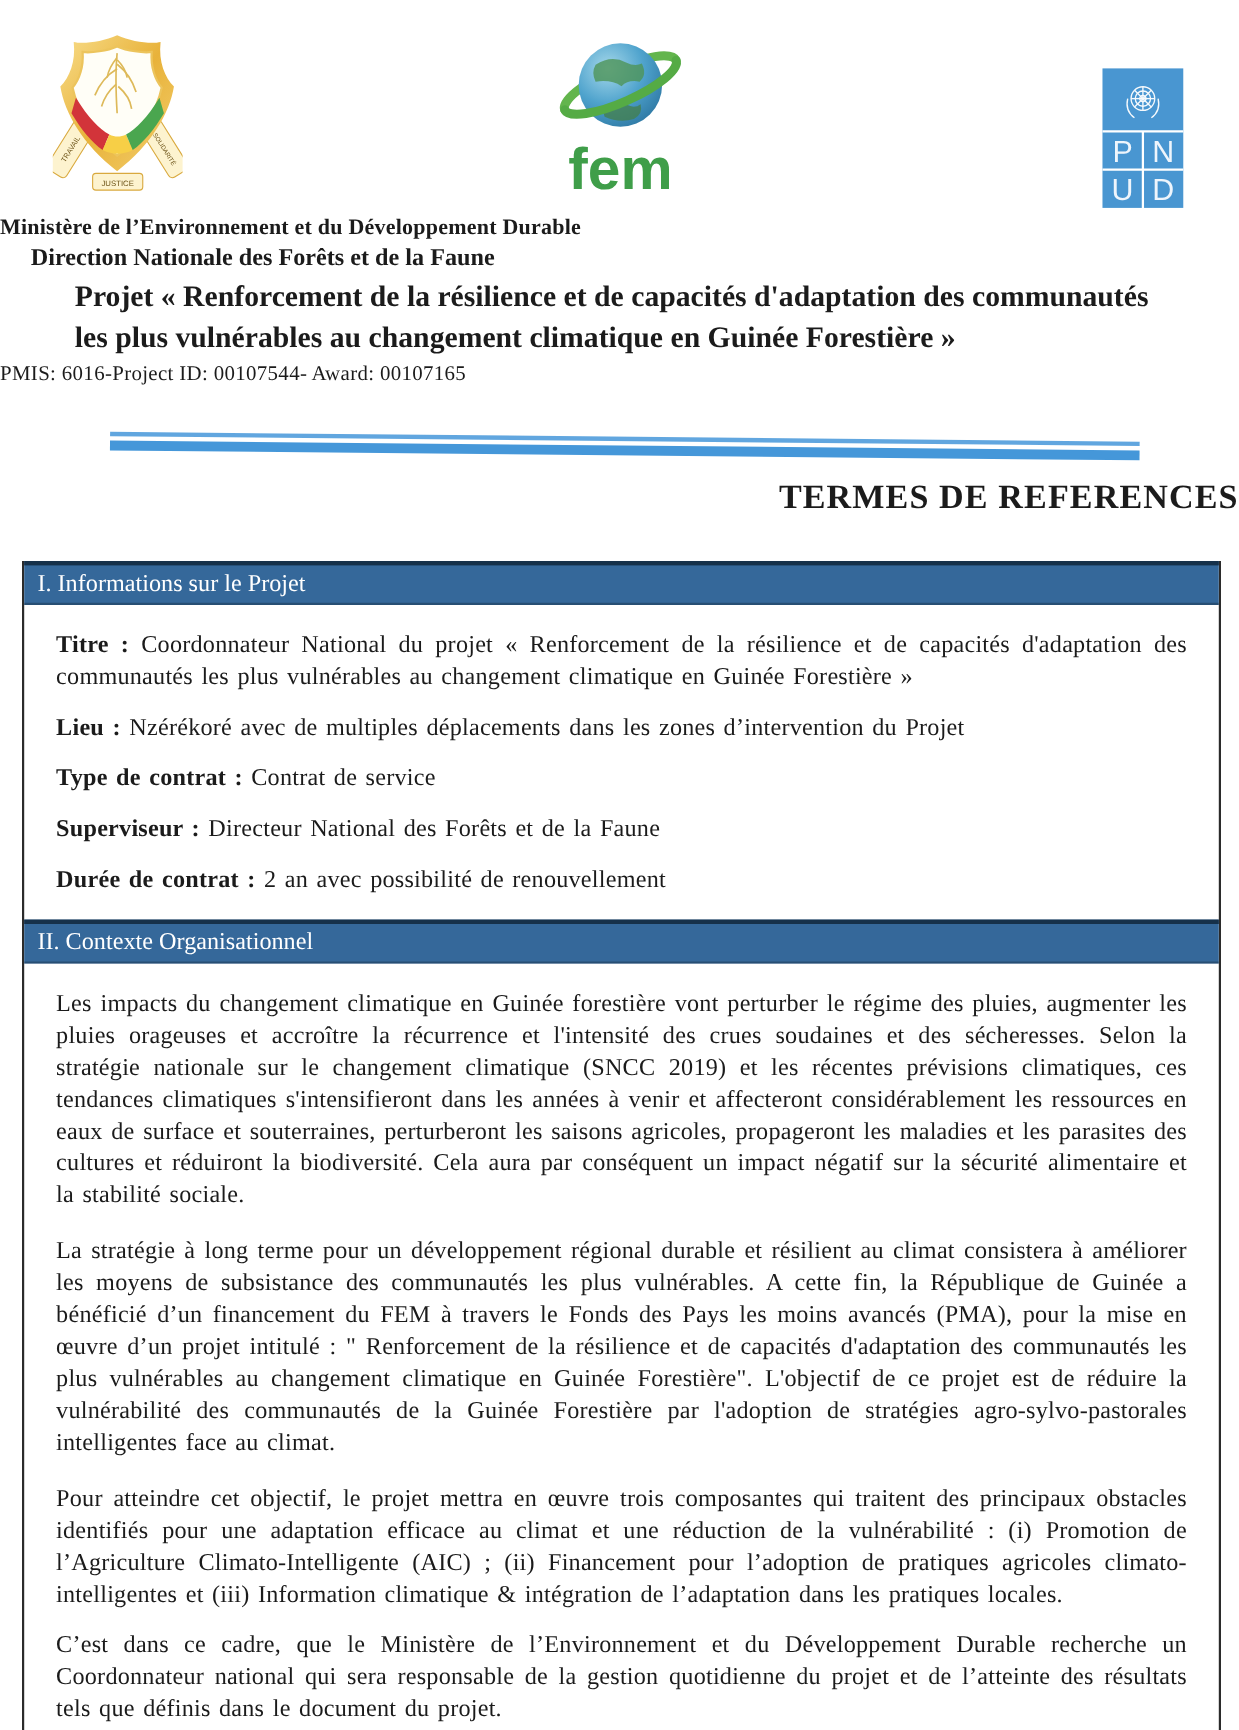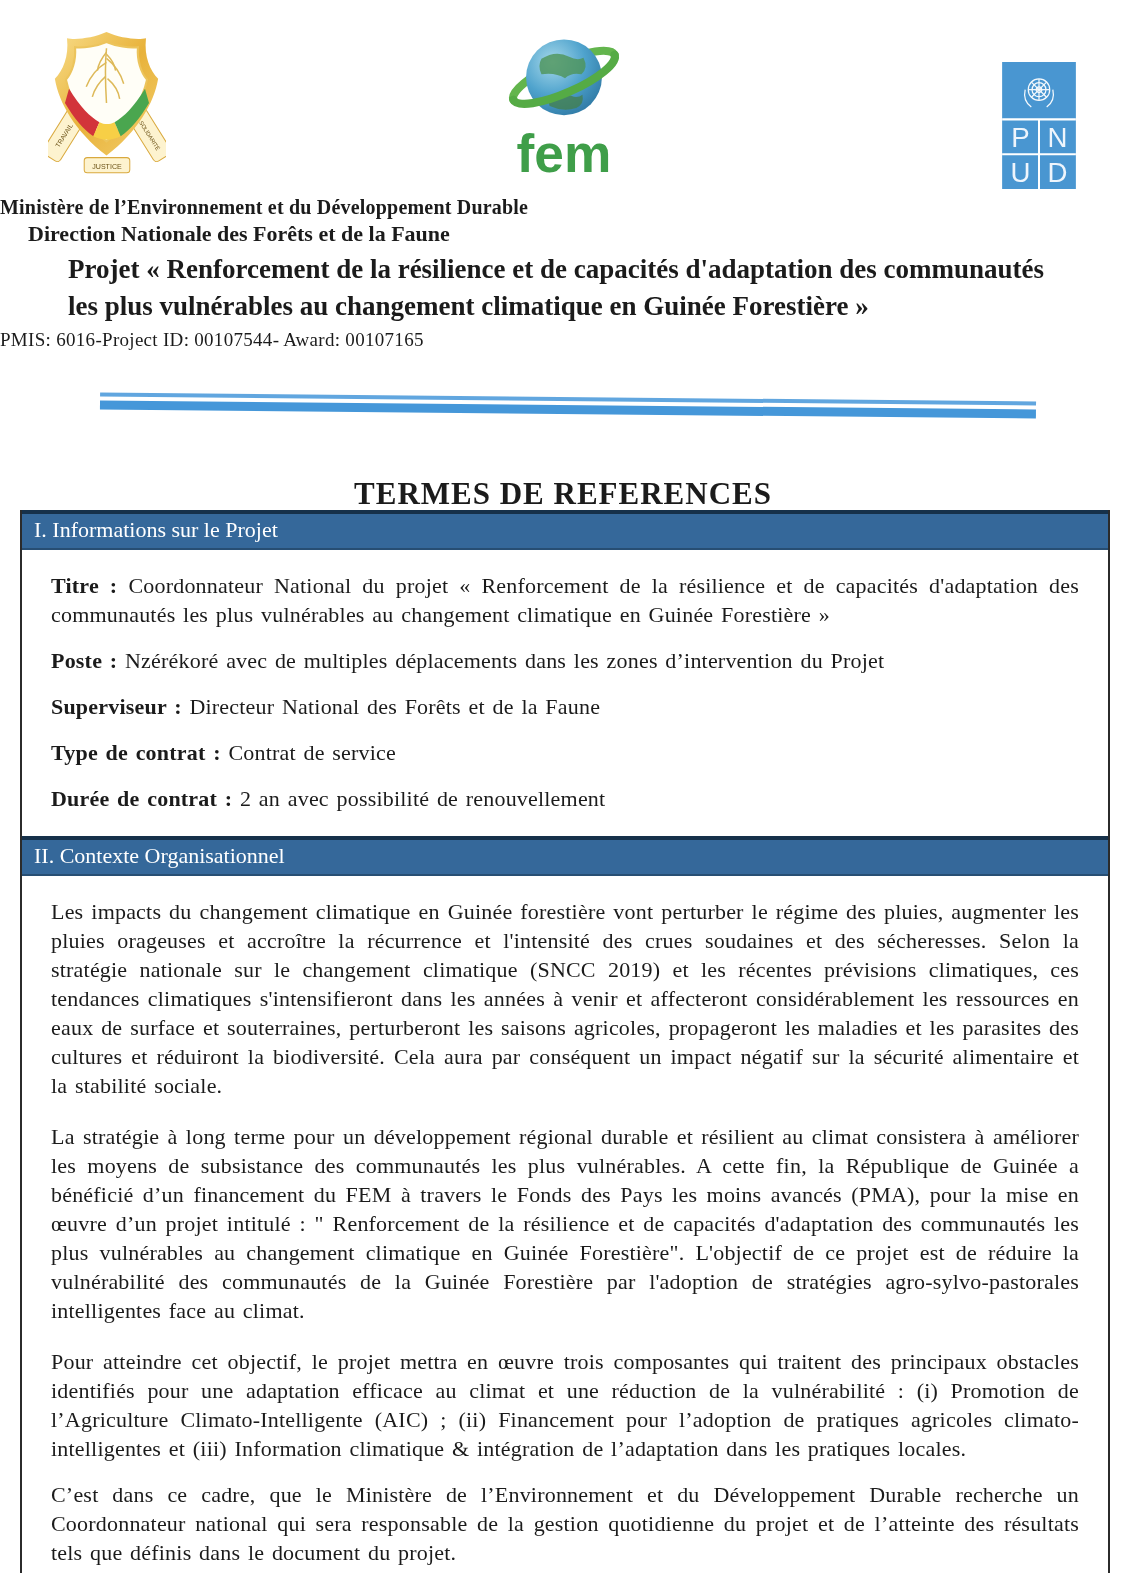--- a/index.html
+++ b/index.html
@@ -24,21 +24,21 @@
   .header-text{position:absolute;top:196px;left:0;width:100%;text-align:left;}
   .ministry{font-size:20px;font-weight:600;letter-spacing:.2px;}
   .direction{font-size:22px;font-weight:600;margin-top:2px;padding-left:28px;}
   .project-title{font-size:27px;font-weight:600;line-height:37px;width:990px;margin:4px auto 0;}
   .project-ids{font-size:19px;margin-top:4px;letter-spacing:.3px;}
   
   .divider{position:absolute;top:397px;left:100px;width:936px;transform:rotate(.55deg);}
   .divider .thin{height:4px;background:var(--divider-blue);opacity:.85;}
   .divider .thick{height:9px;background:var(--divider-blue);margin-top:4px;}
   
-  .doc-title{position:absolute;top:476px;left:0;width:100%;text-align:center;
+  .doc-title{position:absolute;top:434px;left:0;width:100%;text-align:right;
     font-size:31px;font-weight:bold;letter-spacing:1px;}
   .doc-box{position:absolute;top:510px;left:20px;width:1086px;
     border:2px solid #2b2b2b;border-top:none;background:#fff;}
   .section-bar{background:var(--bar-blue);color:#fff;font-size:22px;
     padding:3px 12px 7px;border-top:4px solid var(--bar-top);
     box-shadow:inset 0 -2px 0 rgba(0,0,0,.25);}
   .section-body{padding:4px 12px 6px;font-size:22px;line-height:29px;
     text-align:justify;word-spacing:2px;letter-spacing:.2px;}
   .section-body p{margin:17px;}
   .section-body p.gap-after{margin-bottom:22px;}
@@ -157,27 +157,27 @@
 
   <div class="doc-box">
 
     <div class="section-bar">I.  Informations sur le Projet</div>
 
     <div class="section-body">
       <p>
         <span class="field-label">Titre : </span><span>Coordonnateur National du projet « Renforcement de la résilience et de capacités d'adaptation des communautés les plus vulnérables au changement climatique en Guinée Forestière »</span>
       </p>
       <p>
-        <span class="field-label">Poste : </span><span>Nzérékoré avec de multiples déplacements dans les zones d’intervention du Projet</span>
+        <span class="field-label">Lieu : </span><span>Nzérékoré avec de multiples déplacements dans les zones d’intervention du Projet</span>
+      </p>
+      <p>
+        <span class="field-label">Type de contrat : </span><span>Contrat de service</span>
       </p>
       <p>
         <span class="field-label">Superviseur : </span><span>Directeur National des Forêts et de la Faune</span>
-      </p>
-      <p>
-        <span class="field-label">Type de contrat : </span><span>Contrat de service</span>
       </p>
       <p>
         <span class="field-label">Durée de contrat : </span><span>2 an avec possibilité de renouvellement</span>
       </p>
     </div>
 
     <div class="section-bar">II. Contexte Organisationnel</div>
 
     <div class="section-body">
       <p class="gap-after">Les impacts du changement climatique en Guinée forestière vont perturber le régime des pluies, augmenter les pluies orageuses et accroître la récurrence et l'intensité des crues soudaines et des sécheresses. Selon la stratégie nationale sur le changement climatique (SNCC 2019) et les récentes prévisions climatiques, ces tendances climatiques s'intensifieront dans les années à venir et affecteront considérablement les ressources en eaux de surface et souterraines, perturberont les saisons agricoles, propageront les maladies et les parasites des cultures et réduiront la biodiversité. Cela aura par conséquent un impact négatif sur la sécurité alimentaire et la stabilité sociale.</p>

